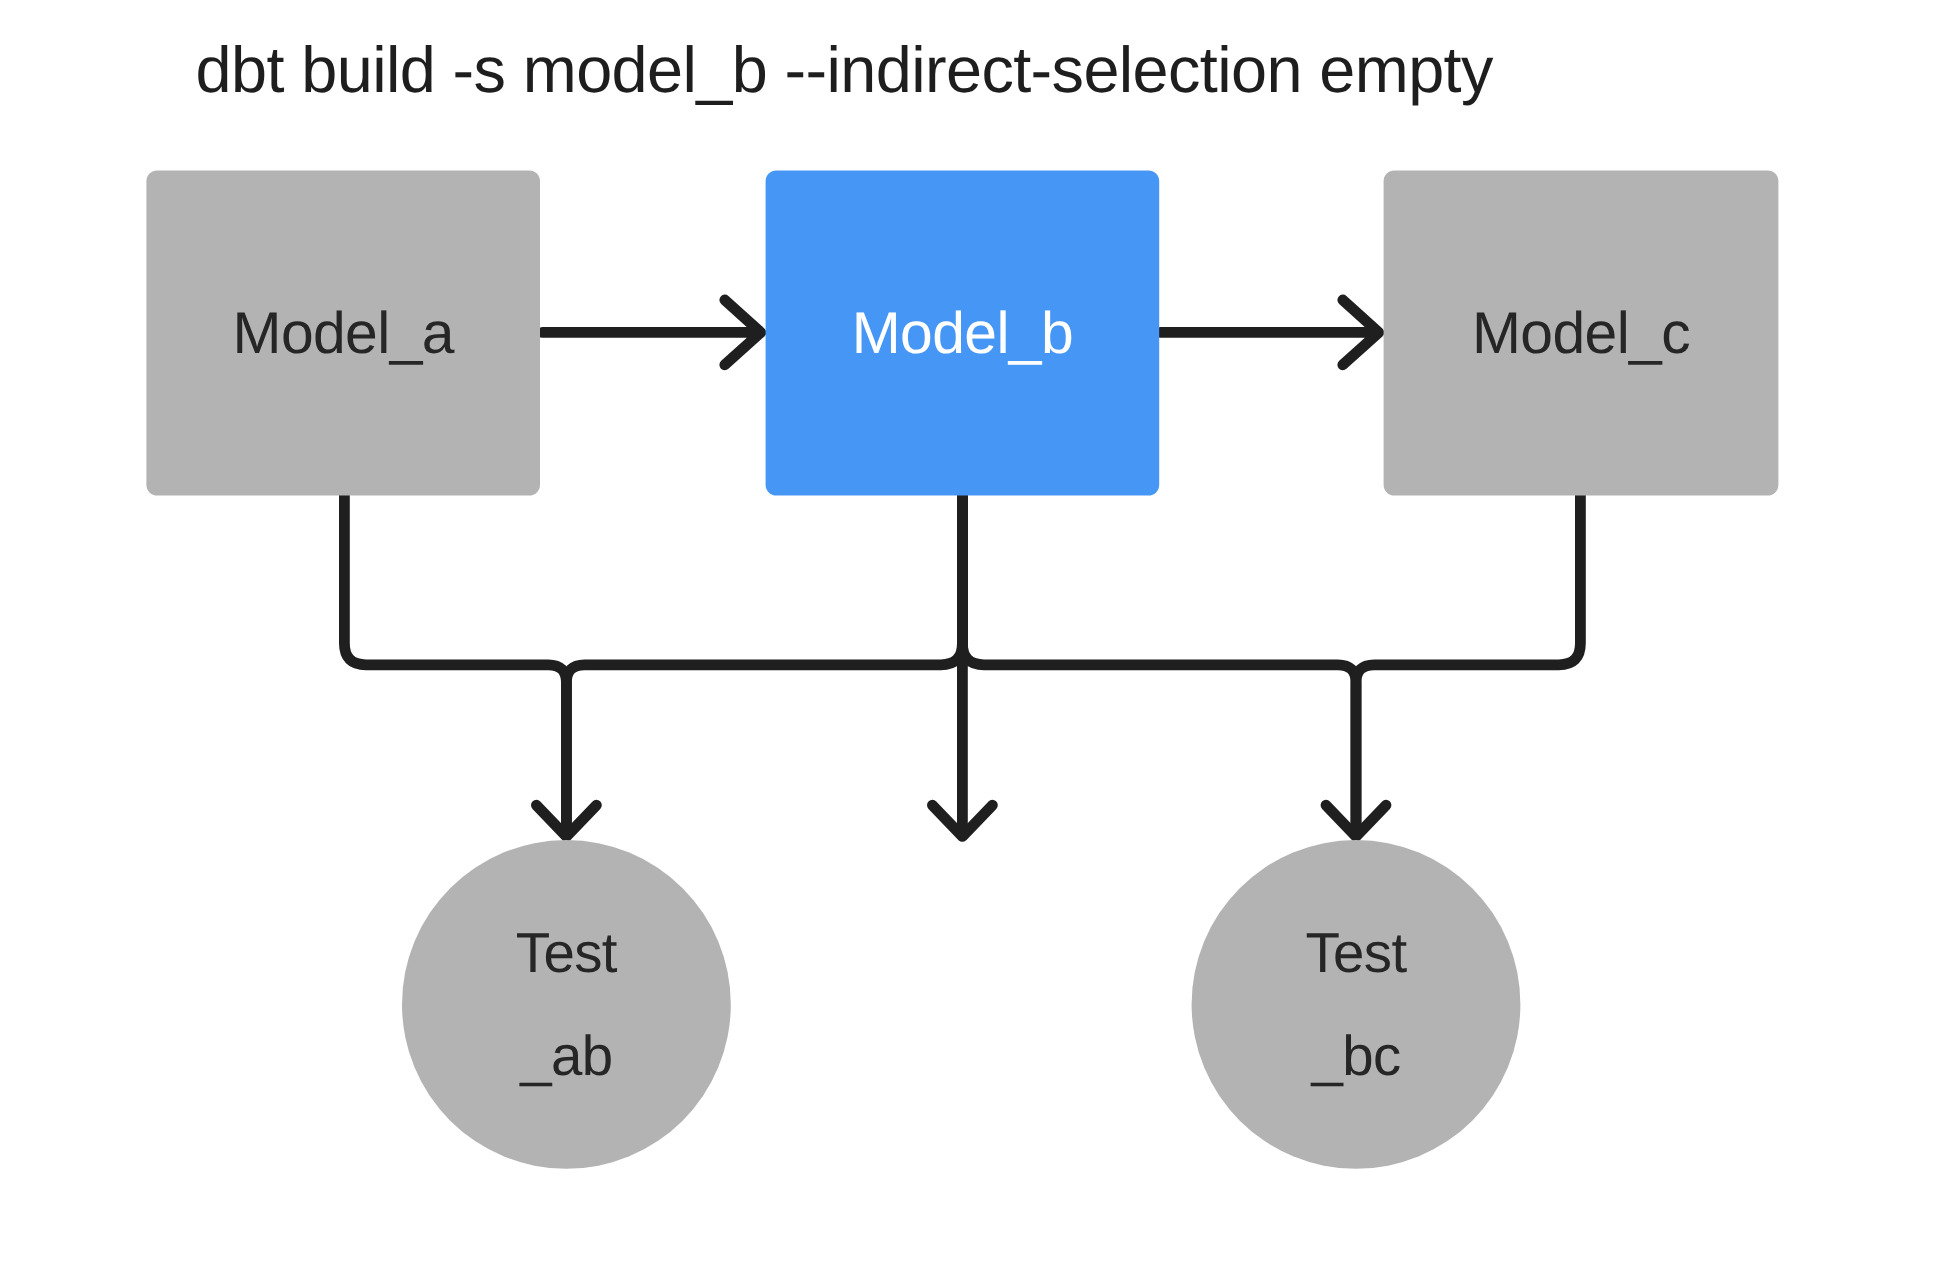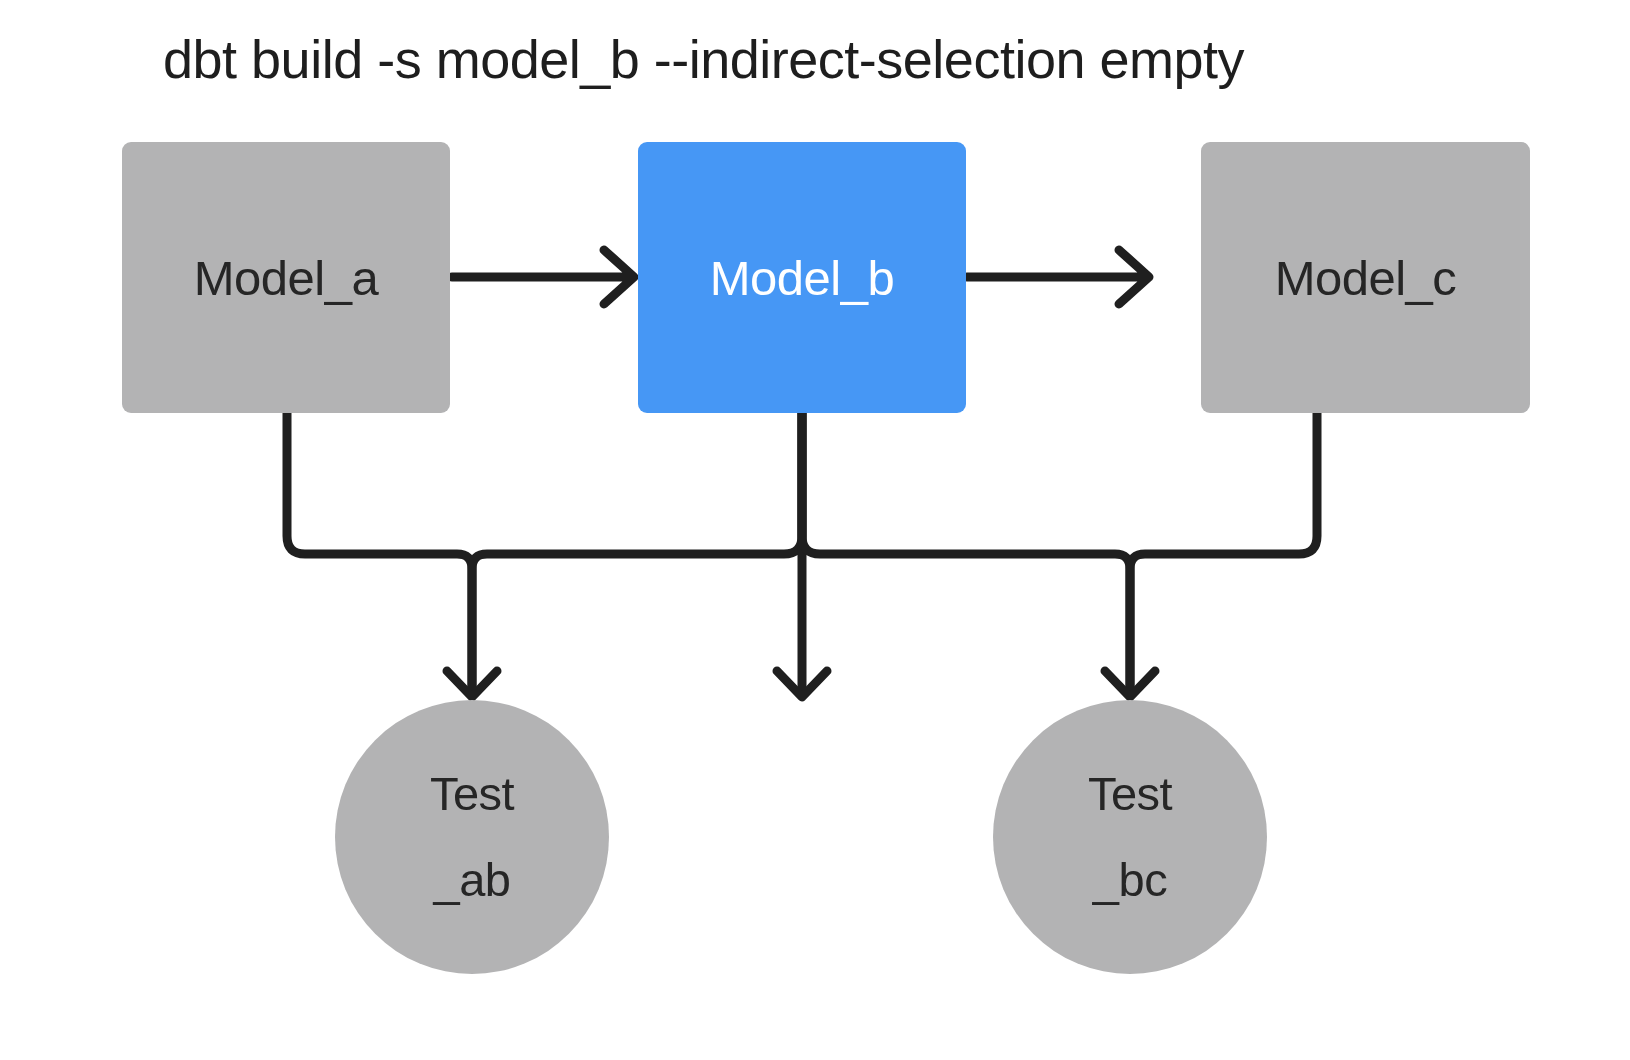--- a/index.html
+++ b/index.html
@@ -44,21 +44,21 @@
     font-size: 49px;
     letter-spacing: -0.5px;
     color: var(--text-dark);
   }
   .model-node.highlighted {
     background: var(--node-blue);
     color: var(--text-light);
   }
   #model-a { left: 122px; }
   #model-b { left: 638px; }
-  #model-c { left: 1201px; width: 329px; }
+  #model-c { left: 1153px; width: 329px; }
   .test-node {
     position: absolute;
     top: 700px;
     width: 274px; height: 274px;
     border-radius: 50%;
     background: var(--node-gray);
     display: flex;
     flex-direction: column;
     align-items: center;
     justify-content: center;

